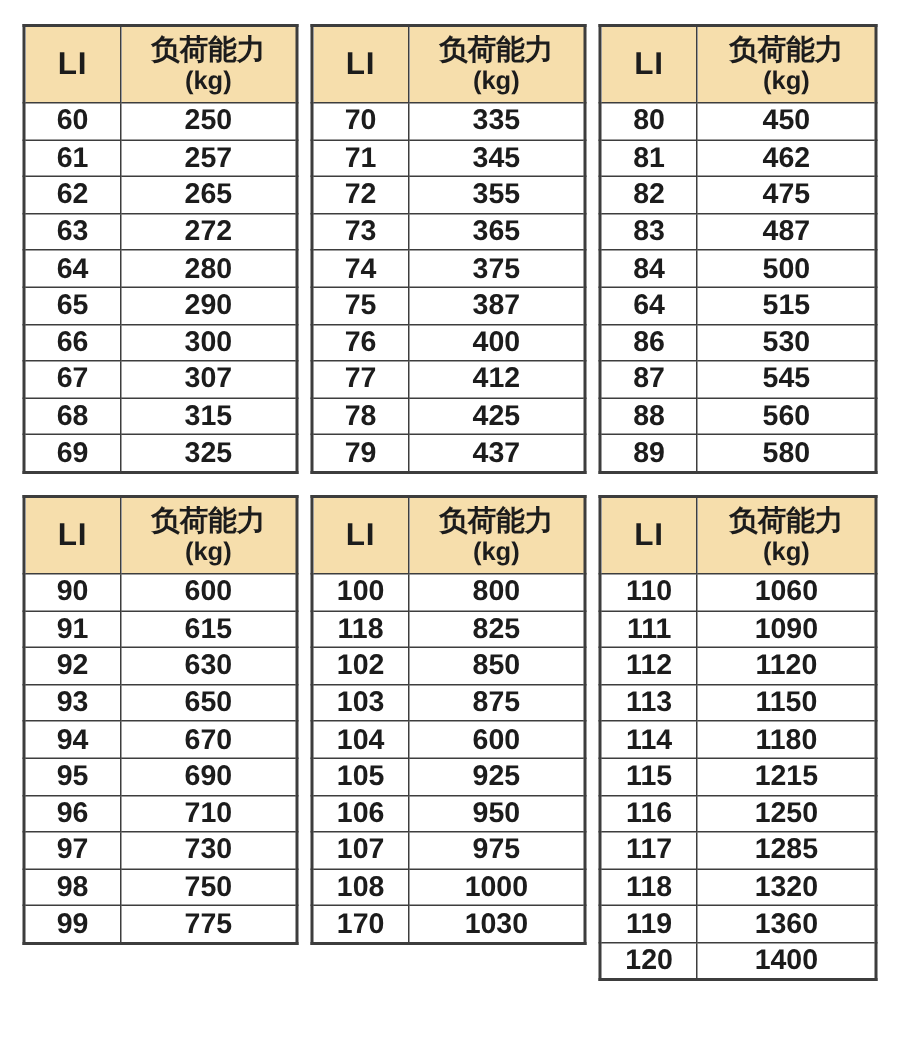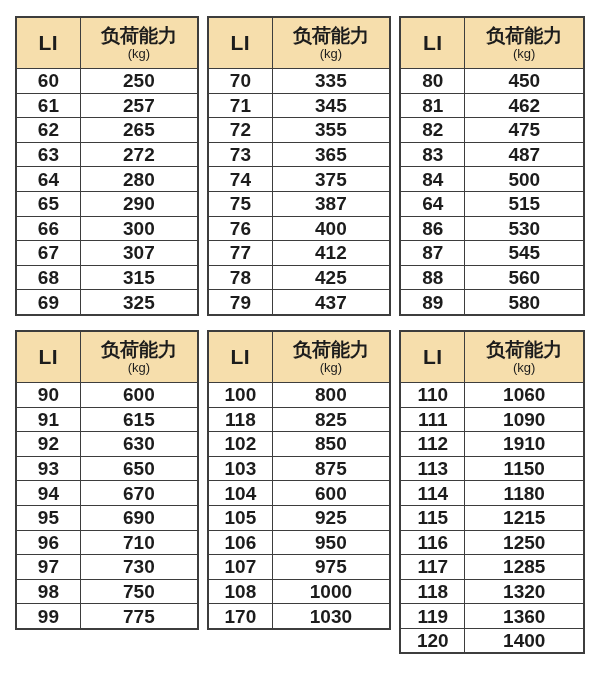--- a/index.html
+++ b/index.html
@@ -50,22 +50,22 @@
     letter-spacing: 0.5px;
   }
   .load-title {
     display: block;
     font-size: 19px;
     font-weight: 700;
     line-height: 1.15;
   }
   .load-unit {
     display: block;
-    font-size: 13px;
-    font-weight: 400;
+    font-size: 17px;
+    font-weight: 700;
     line-height: 1.05;
   }
   table.li-table td {
     height: 23.6px;
     font-size: 19px;
     font-weight: 600;
     line-height: 1;
   }
 </style>
 </head>
@@ -358,21 +358,21 @@
           <tr>
             <td class="col-li">110</td>
             <td class="col-load">1060</td>
           </tr>
           <tr>
             <td class="col-li">111</td>
             <td class="col-load">1090</td>
           </tr>
           <tr>
             <td class="col-li">112</td>
-            <td class="col-load">1910</td>
+            <td class="col-load">1120</td>
           </tr>
           <tr>
             <td class="col-li">113</td>
             <td class="col-load">1150</td>
           </tr>
           <tr>
             <td class="col-li">114</td>
             <td class="col-load">1180</td>
           </tr>
           <tr>

